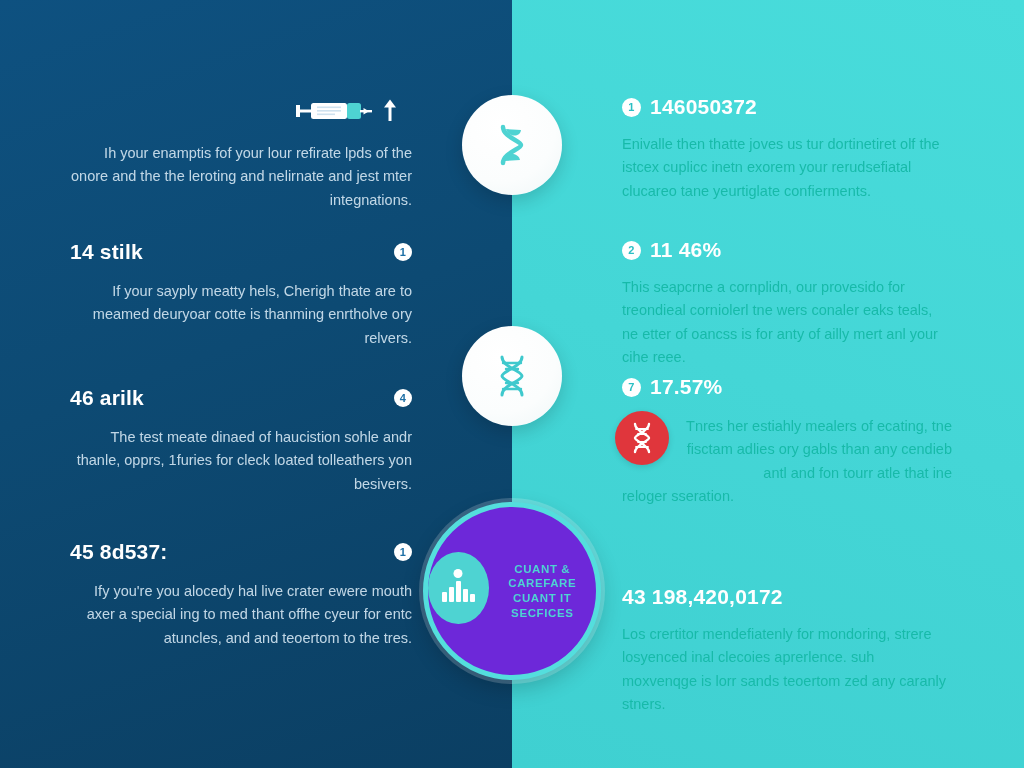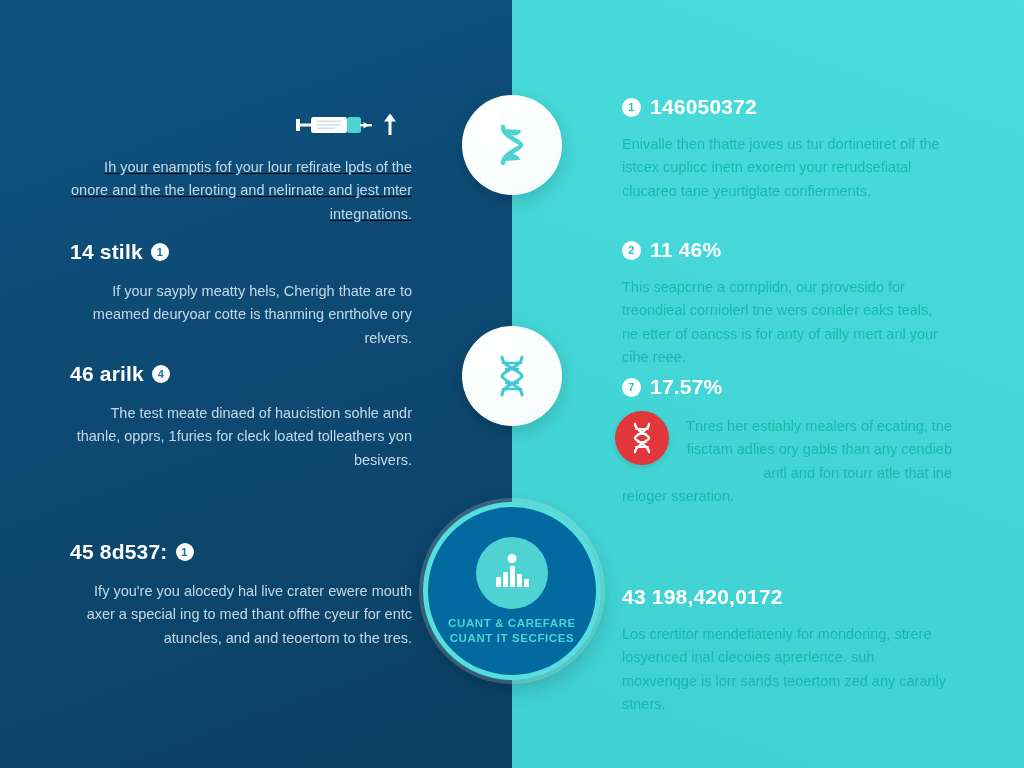--- a/index.html
+++ b/index.html
@@ -36,21 +36,21 @@
     text-align: right;
   }
   .l-block { position: absolute; width: 342px; }
   .l-head {
     font-size: 21px;
     font-weight: bold;
     color: #ffffff;
     letter-spacing: 0.2px;
     margin: 0 0 16px 0;
     display: flex;
-    justify-content: flex-start;
+    justify-content: space-between;
     align-items: center;
     gap: 8px;
   }
   .l-body {
     font-size: 14.5px;
     line-height: 1.62;
     color: #cfe2ef;
     margin: 0;
     text-align: right;
     opacity: 0.93;
@@ -150,25 +150,25 @@
     box-shadow: 0 6px 18px rgba(0,0,0,0.16);
   }
   #circle-1 { left: 462px; top: 95px;  width: 100px; height: 100px; }
   #circle-2 { left: 462px; top: 326px; width: 100px; height: 100px; }
 
   .brand-badge {
     position: absolute;
     left: 423px; top: 502px;
     width: 178px; height: 178px;
     border-radius: 50%;
-    background: #0369a1;
+    background: #6d28d9;
     border: 5px solid #54dedd;
     box-shadow: 0 0 0 4px rgba(255,255,255,0.18), 0 8px 22px rgba(0,0,0,0.20);
     display: flex;
-    flex-direction: column;
+    flex-direction: row;
     align-items: center;
     justify-content: center;
     box-sizing: border-box;
   }
   .brand-icon-circle {
     width: 72px; height: 72px;
     border-radius: 50%;
     background: #4ed3d2;
     display: flex;
     align-items: center;
@@ -187,21 +187,21 @@
 </head>
 <body>
 
 <div id="canvas">
 
   <div class="panel-left"></div>
   <div class="panel-right"></div>
 
   <div class="left-col">
 
-    <div class="l-block" style="top:112px;text-decoration:underline;">
+    <div class="l-block" style="top:98px;">
       <div class="syringe-wrap">
         <svg width="82" height="26" viewBox="0 0 82 26">
           <rect x="2" y="7" width="4" height="12" fill="#ffffff"></rect>
           <rect x="6" y="11.5" width="12" height="3" fill="#ffffff"></rect>
           <rect x="17" y="5" width="36" height="16" rx="2.5" fill="#ffffff"></rect>
           <rect x="23" y="8.5" width="24" height="1.6" fill="#cfe2ef"></rect>
           <rect x="23" y="12" width="24" height="1.6" fill="#cfe2ef"></rect>
           <rect x="23" y="15.5" width="18" height="1.6" fill="#cfe2ef"></rect>
           <rect x="53" y="5" width="14" height="16" rx="2.5" fill="#4ed3d2"></rect>
           <rect x="66" y="12" width="12" height="2.4" fill="#ffffff"></rect>
@@ -216,21 +216,21 @@
     </div>
 
     <div class="l-block" style="top:240px;">
       <div class="l-head">
         <span>14 stilk</span>
         <span class="badge badge-dark">1</span>
       </div>
       <p class="l-body">If your sayply meatty hels, Cherigh thate are to meamed deuryoar cotte is thanming enrtholve ory relvers.</p>
     </div>
 
-    <div class="l-block" style="top:362px;">
+    <div class="l-block" style="top:386px;">
       <div class="l-head">
         <span>46 arilk</span>
         <span class="badge badge-dark">4</span>
       </div>
       <p class="l-body">The test meate dinaed of haucistion sohle andr thanle, opprs, 1furies for cleck loated tolleathers yon besivers.</p>
     </div>
 
     <div class="l-block" style="top:540px;">
       <div class="l-head">
         <span>45 8d537:</span>

